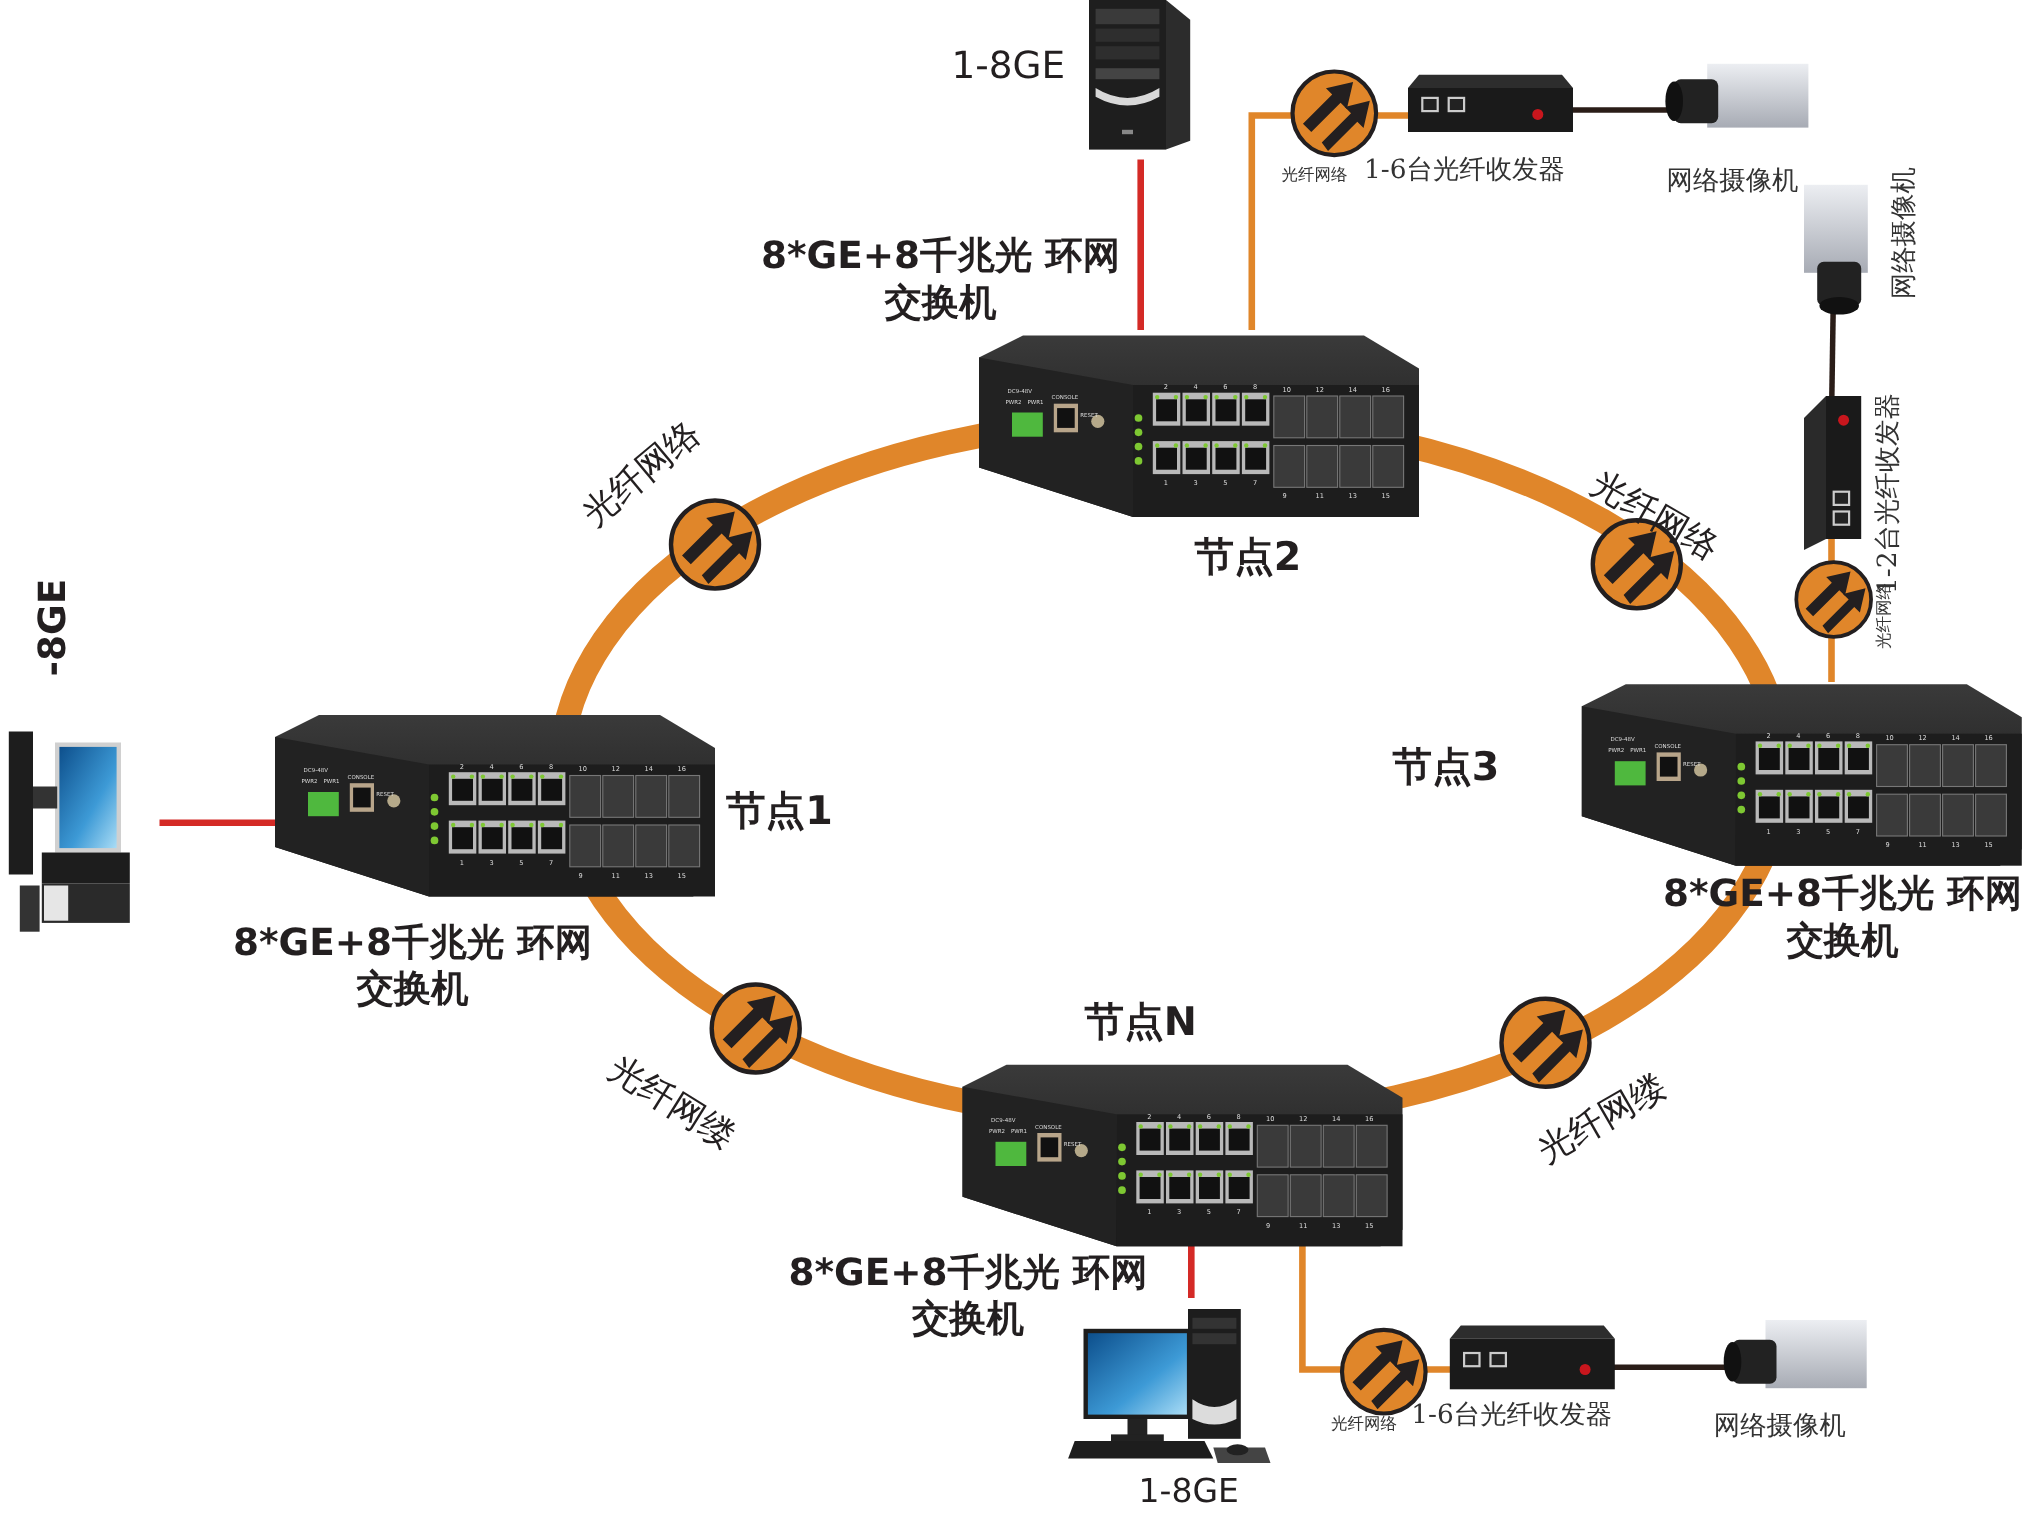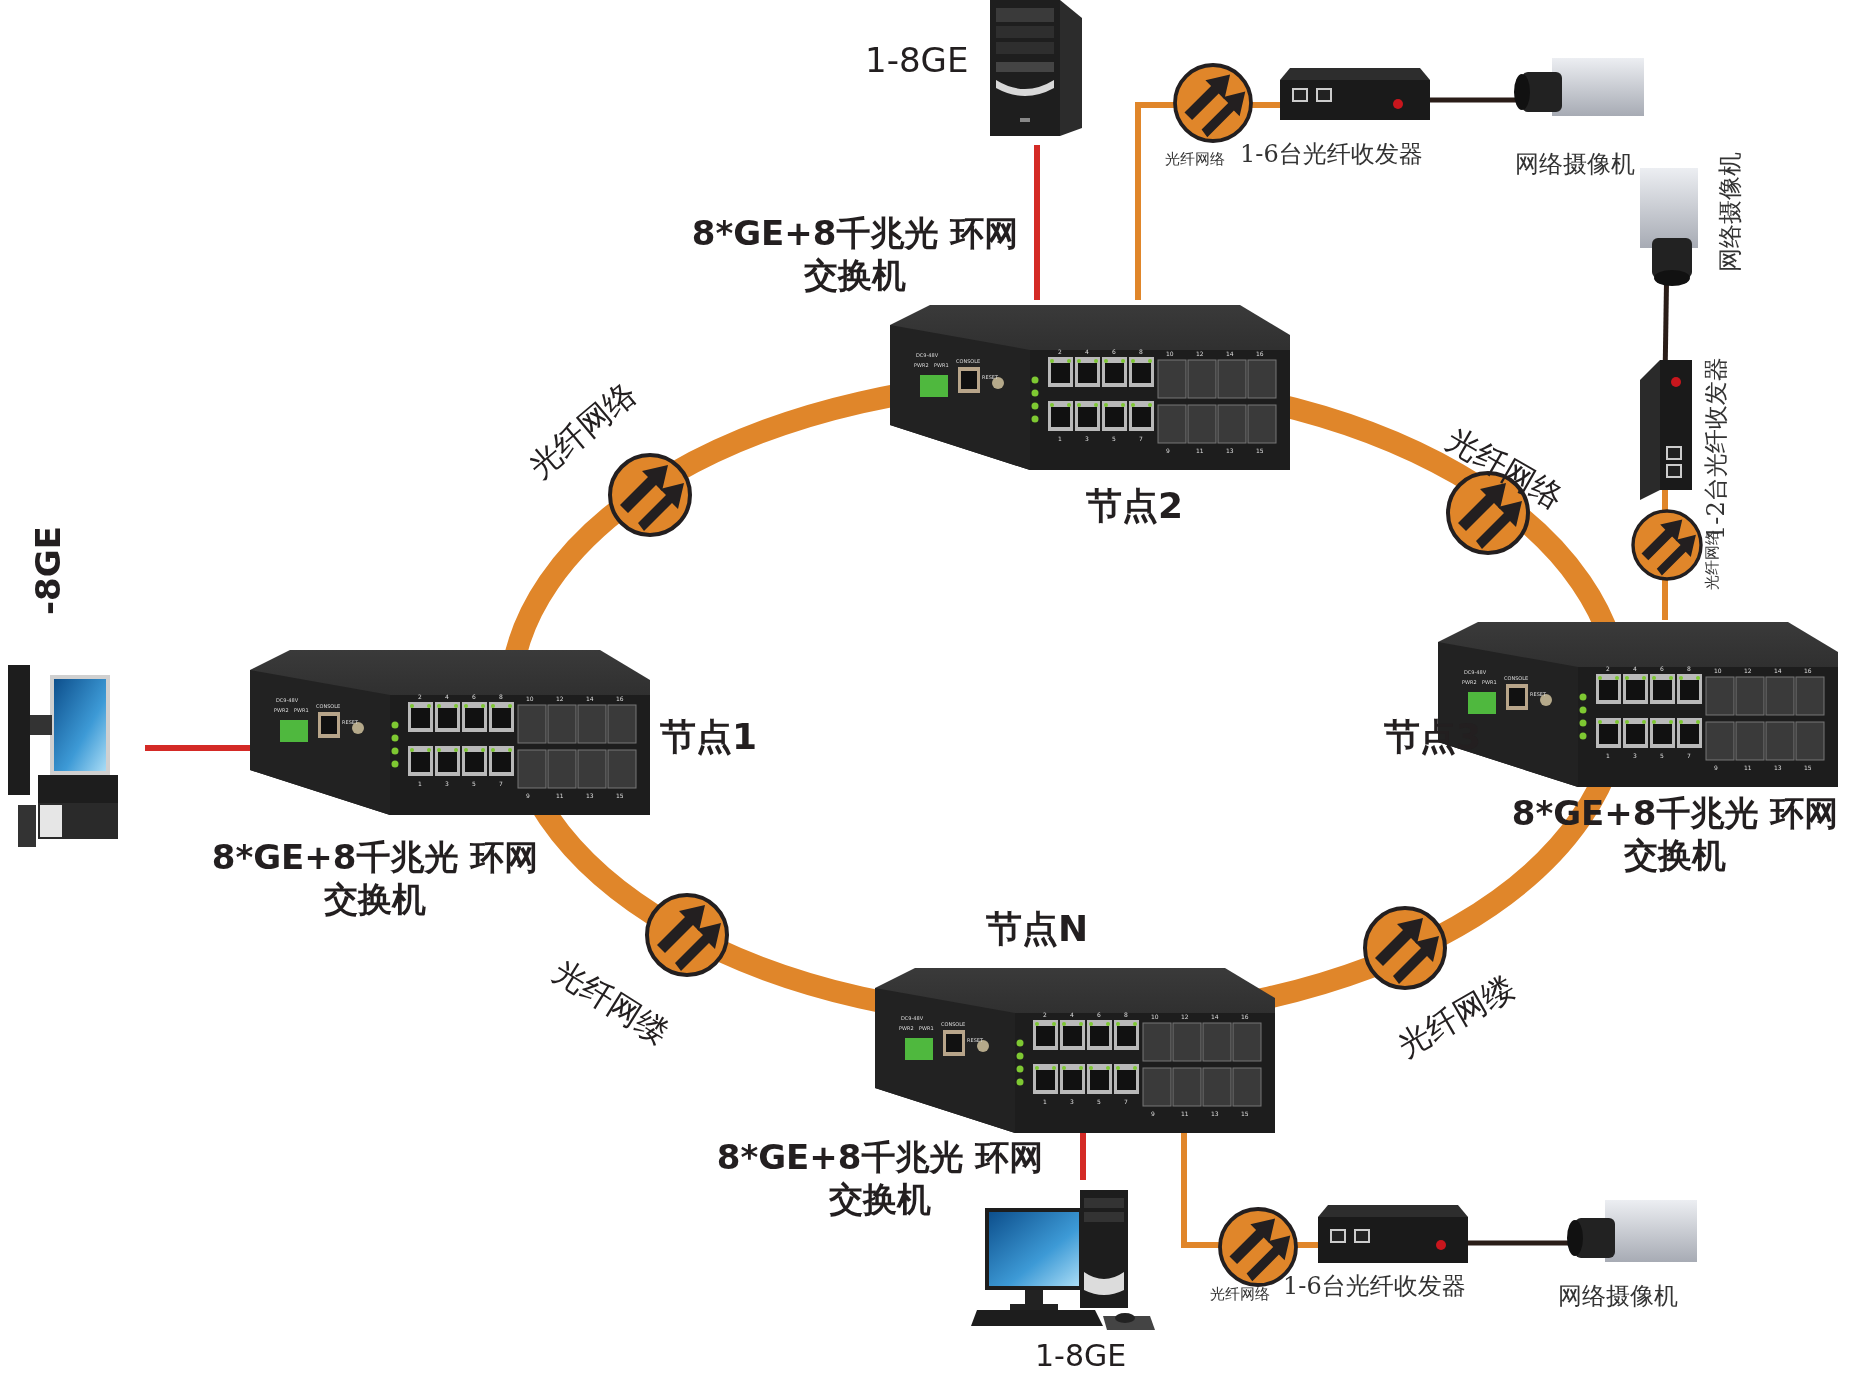--- a/index.html
+++ b/index.html
@@ -457,21 +457,21 @@
   <div>8*GE+8千兆光 环网</div>
   <div>交换机</div>
 </div>
 <div class="lbl bold-title" style="left:710px;top:1136px;width:340px;">
   <div>8*GE+8千兆光 环网</div>
   <div>交换机</div>
 </div>
 
 <div class="lbl node-label" style="left:1038px;top:482px;margin-left:48px;">节点2</div>
 <div class="lbl node-label" style="left:660px;top:713px;">节点1</div>
-<div class="lbl node-label" style="left:1384px;top:673px;margin-top:40px;">节点3</div>
+<div class="lbl node-label" style="left:1266px;top:673px;">节点3</div>
 <div class="lbl node-label" style="left:986px;top:905px;">节点N</div>
 
 <div class="lbl ring-text" style="left:520px;top:455px;transform:rotate(-40deg);transform-origin:left top;">光纤网络</div>
 <div class="lbl ring-text" style="left:1460px;top:418px;transform:rotate(30deg);transform-origin:left top;">光纤网络</div>
 <div class="lbl ring-text" style="left:568px;top:950px;transform:rotate(32deg);transform-origin:left top;">光纤网缕</div>
 <div class="lbl ring-text" style="left:1390px;top:1030px;transform:rotate(-30deg);transform-origin:left top;">光纤网缕</div>
 
 <div class="lbl small-cn" style="left:1165px;top:150px;">光纤网络</div>
 <div class="lbl mid-cn" style="left:1240px;top:138px;">1-6台光纤收发器</div>
 <div class="lbl mid-cn" style="left:1515px;top:148px;">网络摄像机</div>

